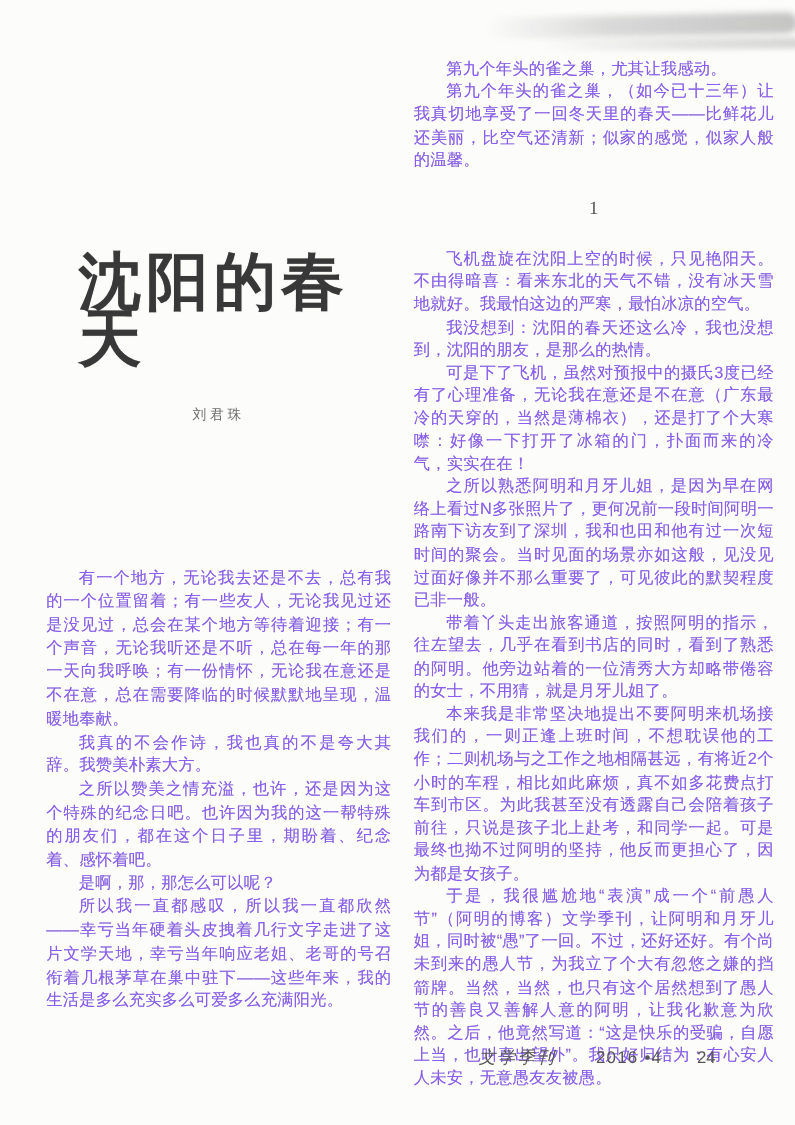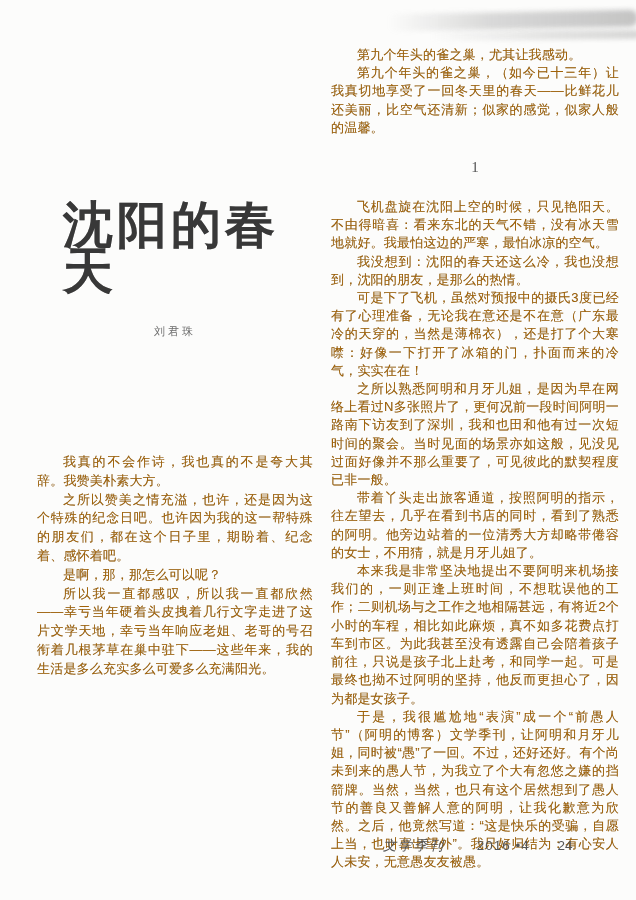--- a/index.html
+++ b/index.html
@@ -33,21 +33,21 @@
   }
   .author {
     margin-top:30px; text-align:center;
     font-size:11px; letter-spacing:3px; color:#6b6b6b;
   }
   .left-body { margin-top:114px; }
 
   .para {
     margin:0; text-indent:2em; text-align:justify;
     font-size:13px; letter-spacing:0.2px;
-    color:#a16207;
+    color:#8b5cf6;
     text-shadow:0 0 0.5px rgba(90,90,90,0.45);
   }
   .col-left .para { line-height:18.8px; }
   .col-right .para { line-height:18.2px; }
 
   .section-no {
     margin:22px 0; text-align:center;
     font-family:"Liberation Serif", serif;
     font-size:15px; color:#555;
   }
@@ -65,20 +65,21 @@
 
 <div class="page">
 
   <div class="smudge s1"></div>
   <div class="smudge s2"></div>
 
   <div class="col-left">
     <h1 class="title">沈阳的春天</h1>
     <div class="author">刘君珠</div>
     <div class="left-body">
+      <p class="para">有一个地方，无论我去还是不去，总有我的一个位置留着；有一些友人，无论我见过还是没见过，总会在某个地方等待着迎接；有一个声音，无论我听还是不听，总在每一年的那一天向我呼唤；有一份情怀，无论我在意还是不在意，总在需要降临的时候默默地呈现，温暖地奉献。</p>
       <p class="para">我真的不会作诗，我也真的不是夸大其辞。我赞美朴素大方。</p>
       <p class="para">之所以赞美之情充溢，也许，还是因为这个特殊的纪念日吧。也许因为我的这一帮特殊的朋友们，都在这个日子里，期盼着、纪念着、感怀着吧。</p>
       <p class="para">是啊，那，那怎么可以呢？</p>
       <p class="para">所以我一直都感叹，所以我一直都欣然——幸亏当年硬着头皮拽着几行文字走进了这片文学天地，幸亏当年响应老姐、老哥的号召衔着几根茅草在巢中驻下——这些年来，我的生活是多么充实多么可爱多么充满阳光。</p>
     </div>
   </div>
 
   <div class="col-right">
     <p class="para">第九个年头的雀之巢，尤其让我感动。</p>
     <p class="para">第九个年头的雀之巢，（如今已十三年）让我真切地享受了一回冬天里的春天——比鲜花儿还美丽，比空气还清新；似家的感觉，似家人般的温馨。</p>

